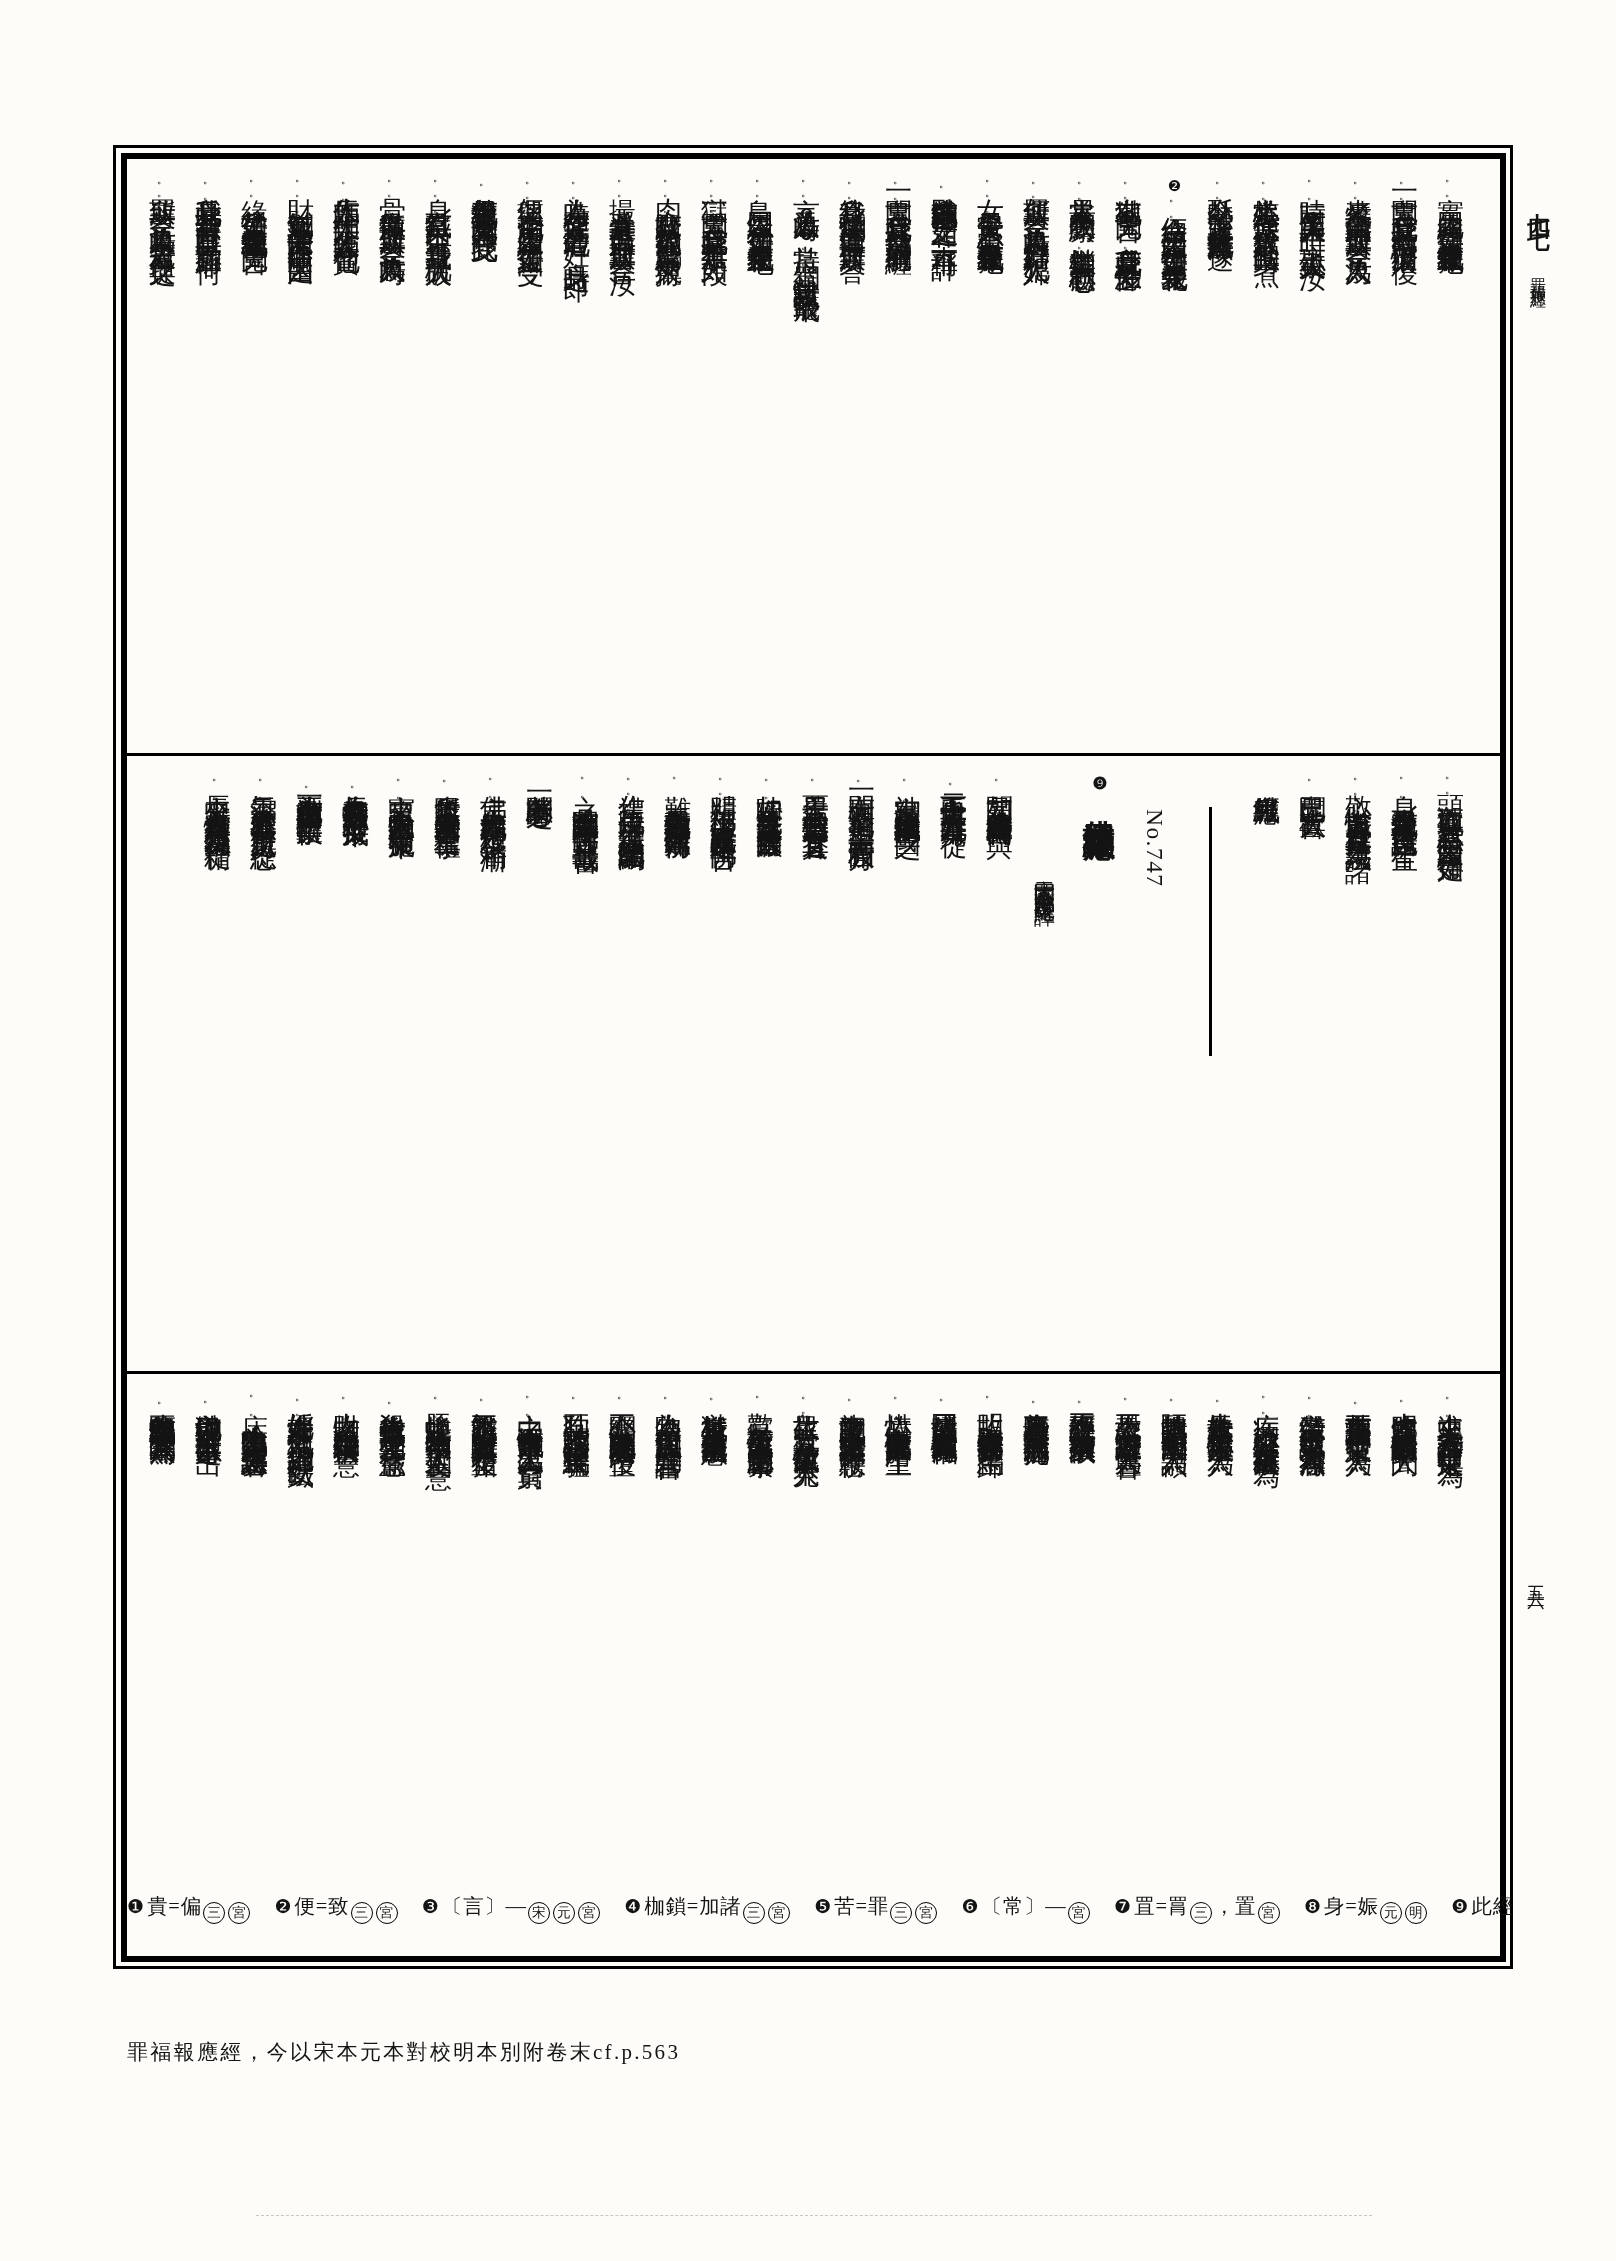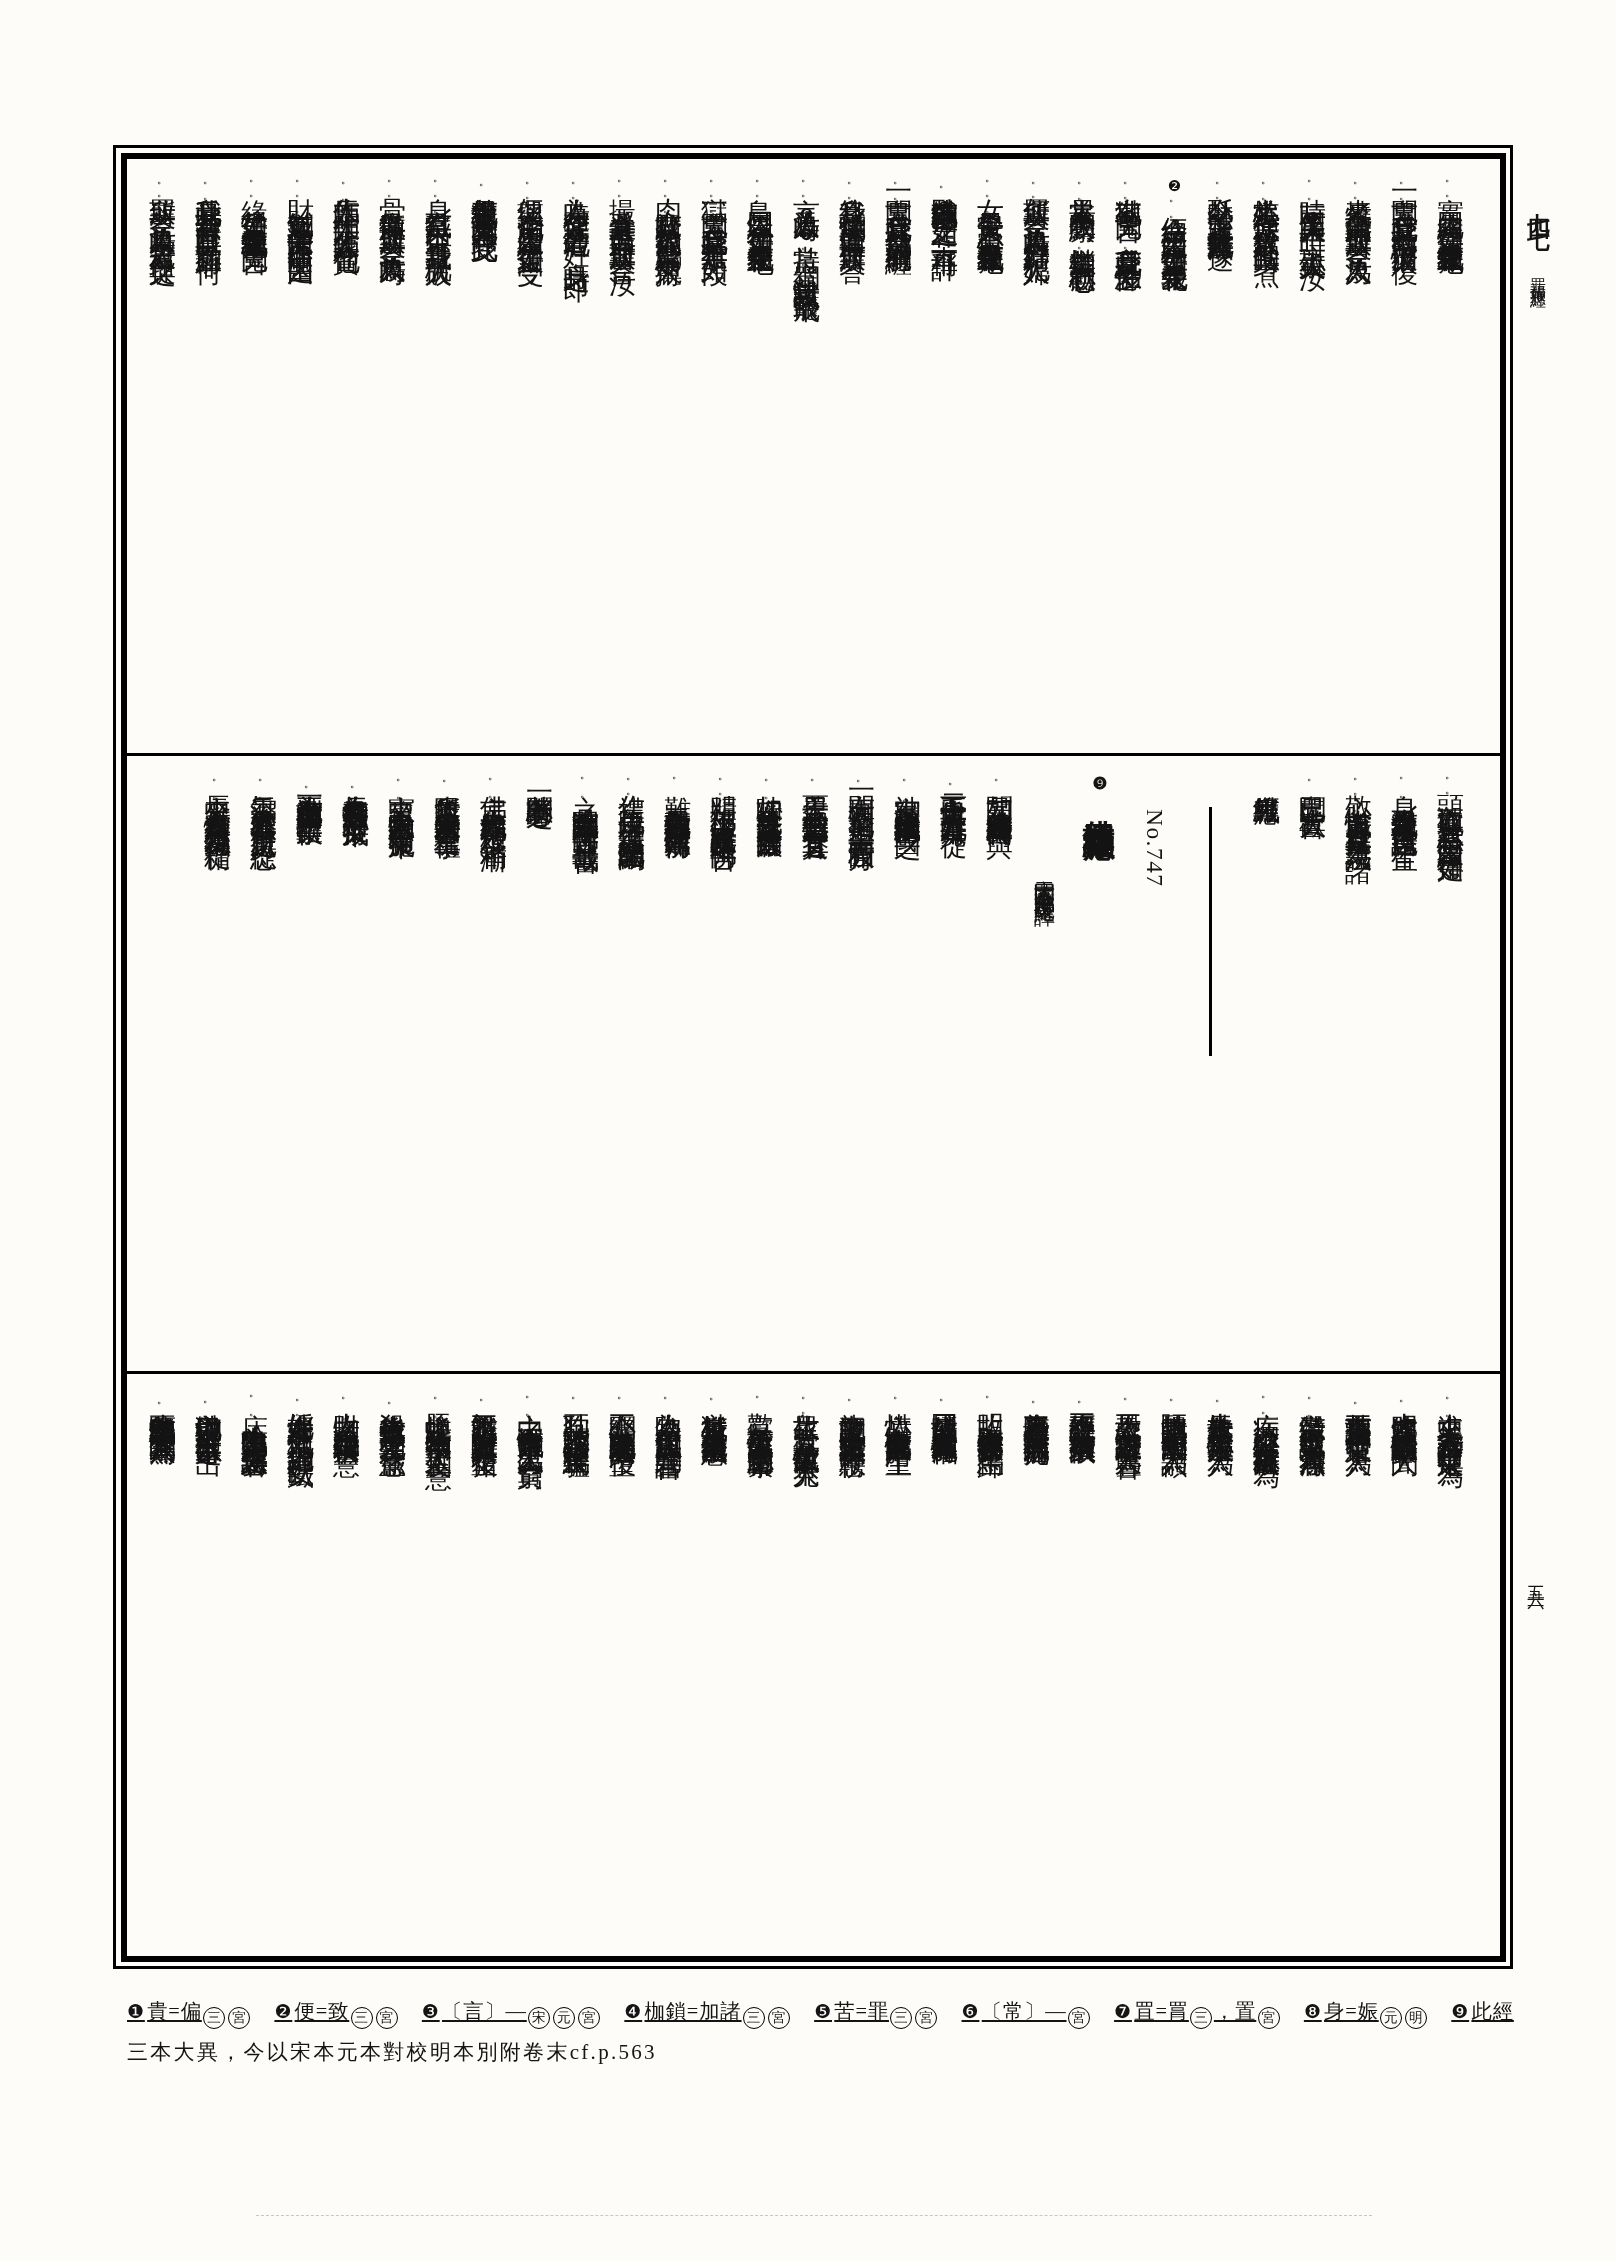--- a/index.html
+++ b/index.html
@@ -38,21 +38,21 @@
   
   .margin-label{position:absolute;writing-mode:vertical-rl;text-orientation:upright;
                 white-space:nowrap;}
   #margin-page-label{left:1523px;top:194px;font-size:22.6px;letter-spacing:7.5px;font-weight:bold;}
   #margin-running-title{left:1527px;top:265px;font-size:16px;letter-spacing:3.8px;}
   #margin-page-number{left:1523px;top:1572px;font-size:17.3px;letter-spacing:5.3px;}
 
   
   .footline{position:absolute;left:127px;width:1394px;white-space:nowrap;
             font-size:20.4px;letter-spacing:0.8px;}
-  #footline-1{top:1997px;text-decoration:underline;}
+  #footline-1{top:1892px;}
   #footline-2{top:2038px;font-size:21px;letter-spacing:2.3px;}
   .fn-item{margin-right:22.6px;}
   .fn-marker{font-size:19px;margin-right:2.3px;}
   .circ{display:inline-block;width:22px;height:22px;border:1.5px solid #000;
         border-radius:50%;text-align:center;line-height:20.4px;font-size:13.6px;
         margin:0 1.5px;vertical-align:-3.8px;box-sizing:border-box;}
 
   .scan-artifact{position:absolute;top:2215px;left:256px;width:1116px;
                  border-top:1.5px dashed #c9c7c2;}
 </style>
@@ -142,17 +142,17 @@
           <div class="col"><span>婬</span><span>他</span><span>人</span><span>婦</span><span>女</span><span>者</span><span class="p">。</span><span>死</span><span>入</span><span>地</span><span>獄</span><span class="p">。</span><span>男</span><span>抱</span><span>銅</span><span>柱</span><span class="p">。</span><span>女</span><span>臥</span><span>鐵</span></div>
           <div class="col"><span>床</span><span class="p">。</span><span>出</span><span>生</span><span>為</span><span>人</span><span>墮</span><span>鷄</span><span>鴨</span><span>中</span><span class="p">。</span><span>憙</span><span>作</span><span>妄</span><span>語</span><span>傳</span><span>人</span><span>惡</span><span>者</span><span class="p">。</span></div>
           <div class="col"><span>入</span><span>地</span><span>獄</span><span>中</span><span>洋</span><span>銅</span><span>灌</span><span>口</span><span class="p">。</span><span>拔</span><span>出</span><span>其</span><span>舌</span><span>以</span><span>牛</span><span>犁</span><span>之</span><span class="p">。</span><span>出</span></div>
           <div class="col"><span>生</span><span>墮</span><span>惡</span><span>聲</span><span>鳥</span><span>鵂</span><span>鶹</span><span>鸜</span><span>鵒</span><span>中</span><span class="p">。</span><span>人</span><span>聞</span><span>其</span><span>鳴</span><span>無</span><span>不</span><span>驚</span></div>
         </div>
 
     </div>
   </div>
 
   <div class="footline" id="footline-1"><span class="fn-item"><span class="fn-marker">❶</span><span>貴=偏</span><span class="circ">三</span><span class="circ">宮</span></span><span class="fn-item"><span class="fn-marker">❷</span><span>便=致</span><span class="circ">三</span><span class="circ">宮</span></span><span class="fn-item"><span class="fn-marker">❸</span><span>〔言〕—</span><span class="circ">宋</span><span class="circ">元</span><span class="circ">宮</span></span><span class="fn-item"><span class="fn-marker">❹</span><span>枷鎖=加諸</span><span class="circ">三</span><span class="circ">宮</span></span><span class="fn-item"><span class="fn-marker">❺</span><span>苦=罪</span><span class="circ">三</span><span class="circ">宮</span></span><span class="fn-item"><span class="fn-marker">❻</span><span>〔常〕—</span><span class="circ">宮</span></span><span class="fn-item"><span class="fn-marker">❼</span><span>罝=罥</span><span class="circ">三</span><span>，置</span><span class="circ">宮</span></span><span class="fn-item"><span class="fn-marker">❽</span><span>身=娠</span><span class="circ">元</span><span class="circ">明</span></span><span class="fn-item"><span class="fn-marker">❾</span><span>此經</span></span></div>
-  <div class="footline" id="footline-2">三本大異，今以宋本元本對校明本別附卷末cf.p.563</div>
+  <div class="footline" id="footline-2">罪福報應經，今以宋本元本對校明本別附卷末cf.p.563</div>
 
   <div class="scan-artifact"></div>
 </div>
 
 
 </body></html>

